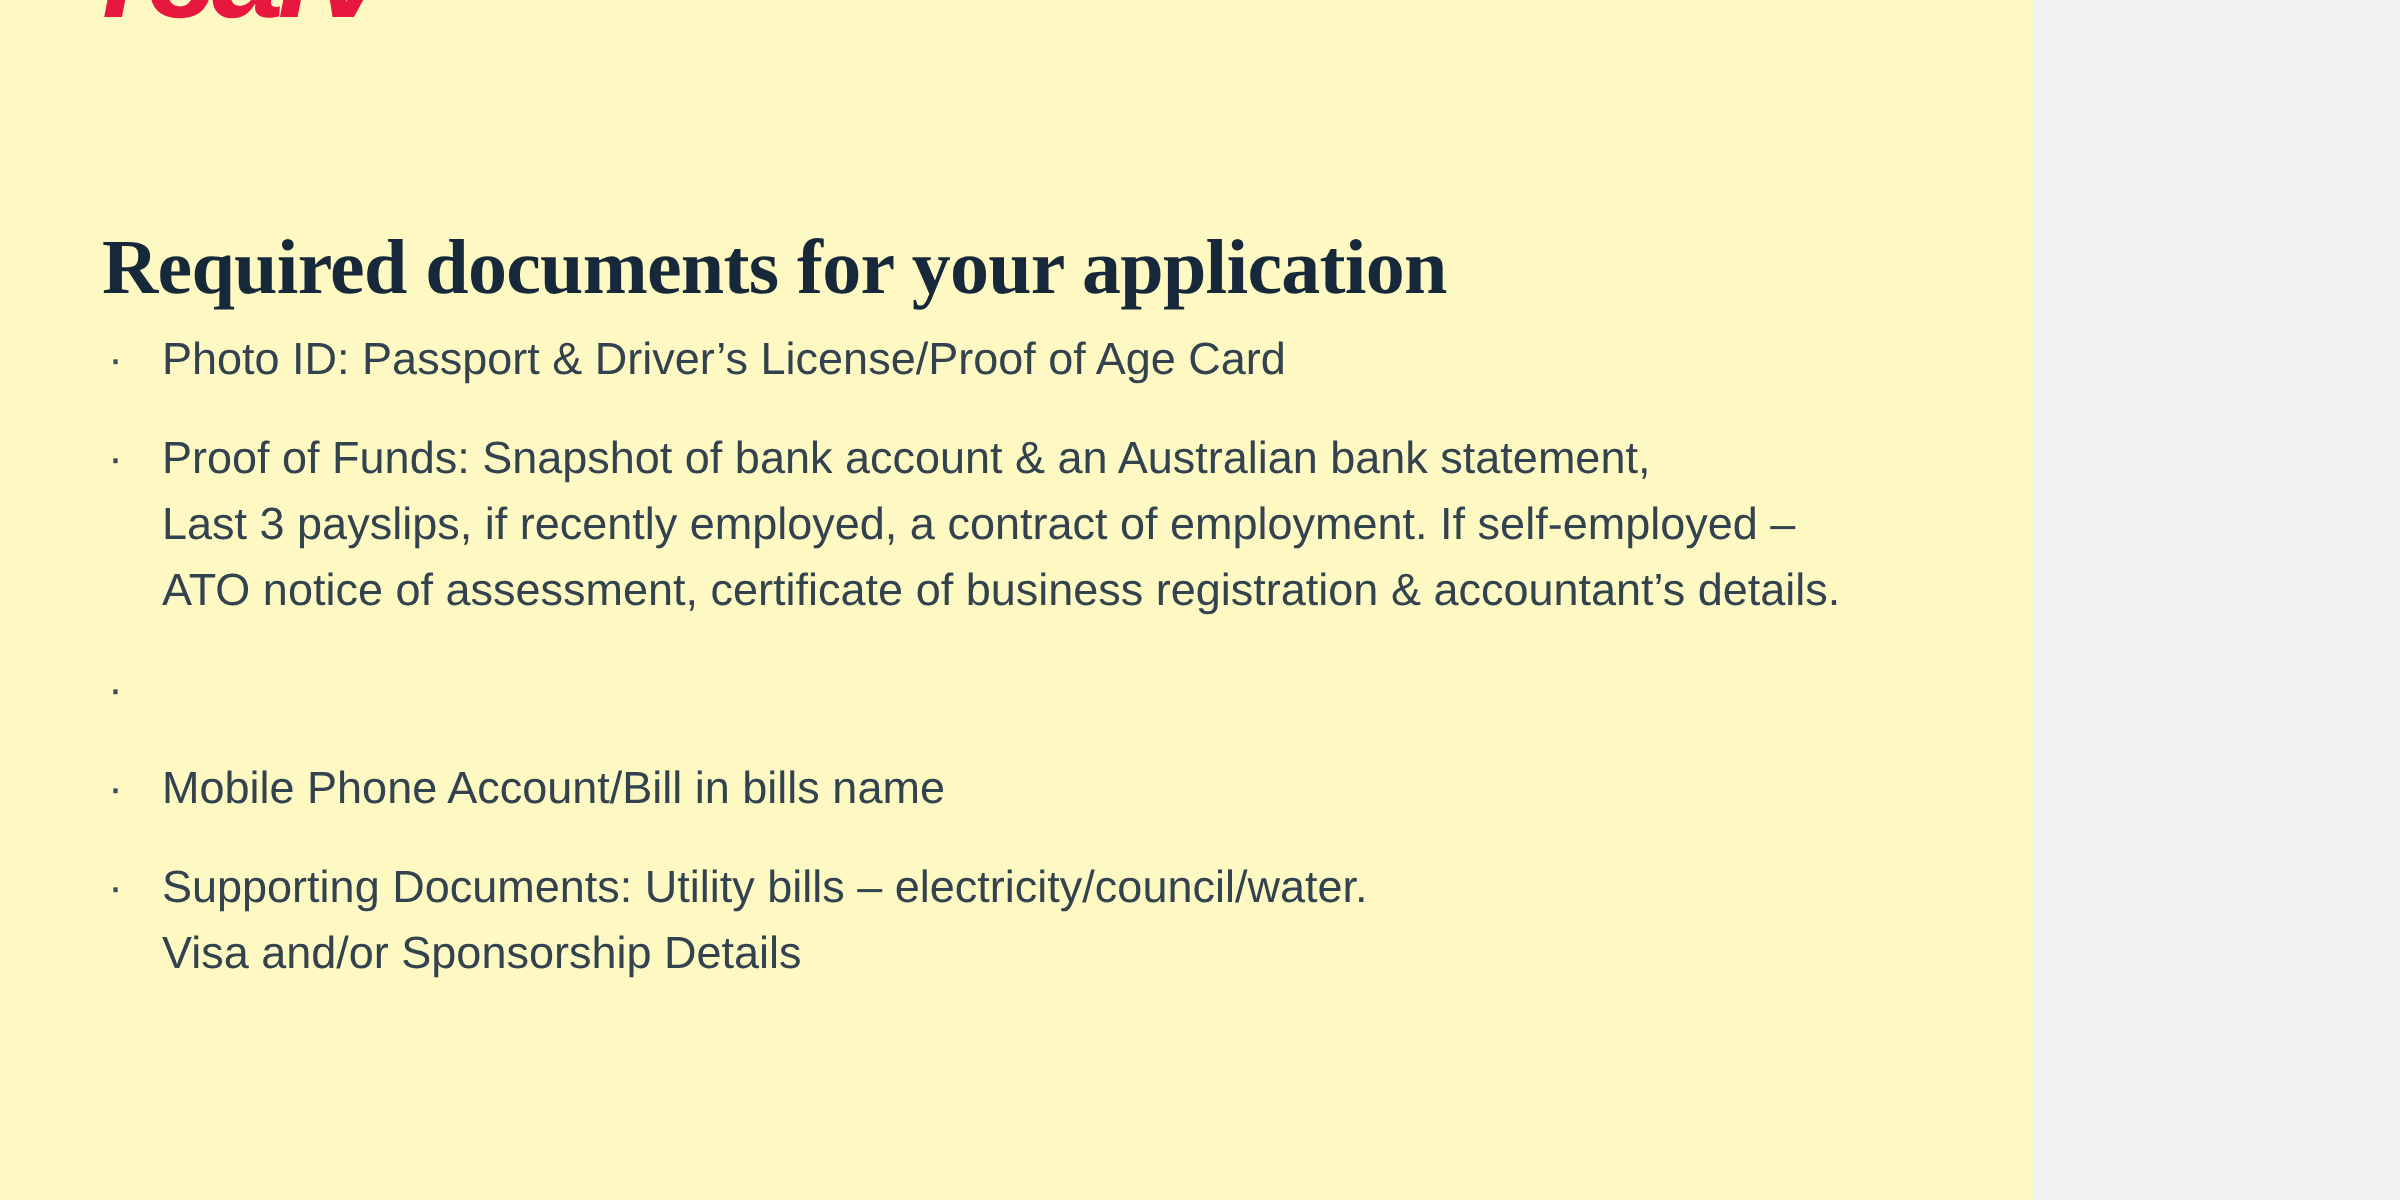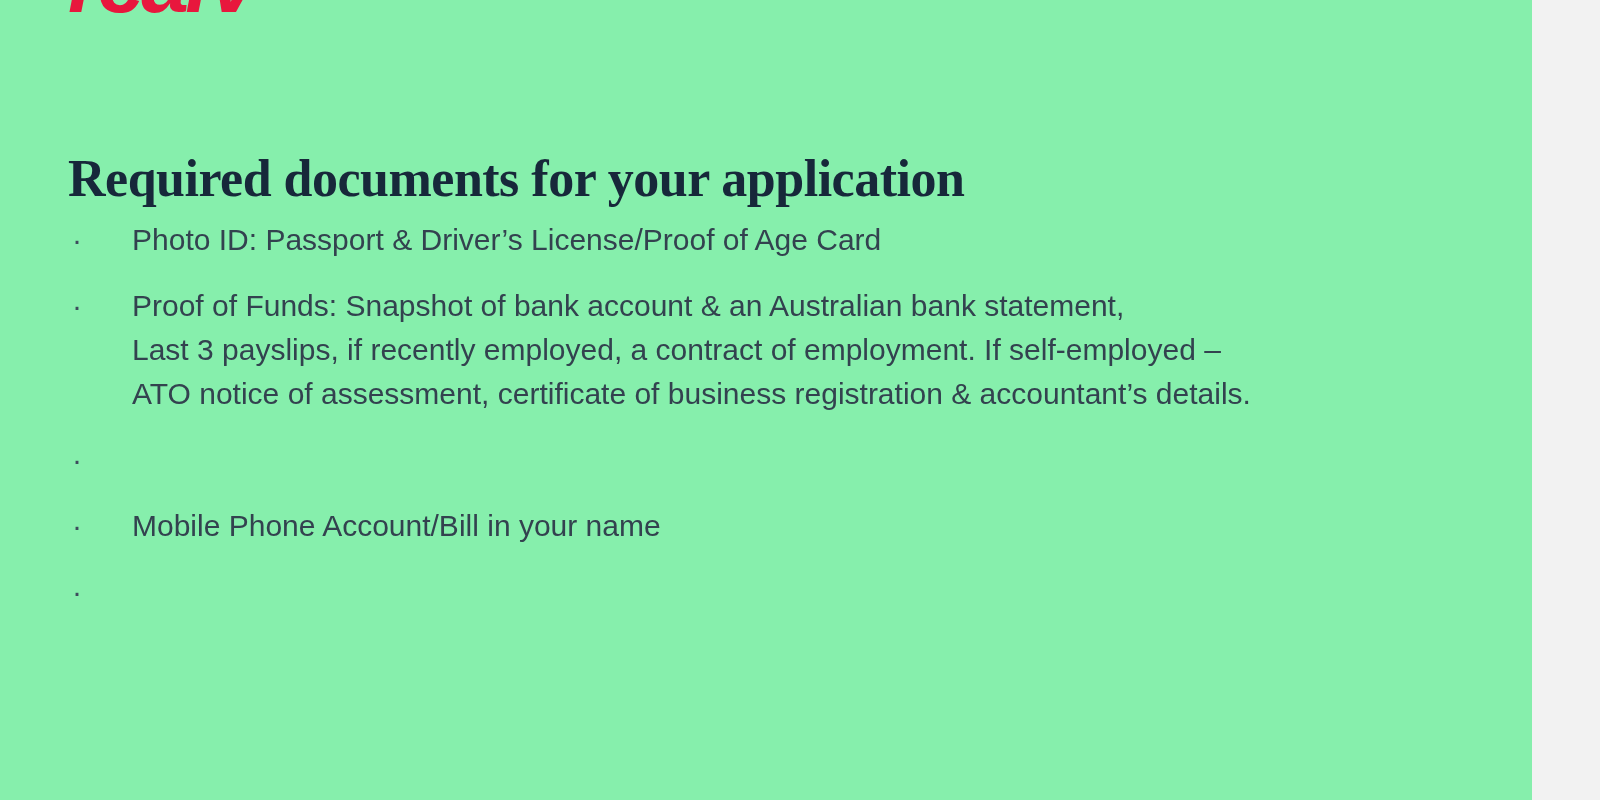--- a/index.html
+++ b/index.html
@@ -10,23 +10,23 @@
     width: 1600px;
     height: 800px;
     background: #f2f2f2;
     font-family: "Liberation Sans", sans-serif;
     overflow: hidden;
     position: relative;
   }
 
   .slide {
     position: relative;
-    width: 1532px;
+    width: 1356px;
     height: 800px;
-    background: #86efac;
+    background: #fef9c3;
     box-sizing: border-box;
   }
 
   
   .logo-wrap {
     position: absolute;
     top: -58px;
     left: 68px;
     height: 80px;
     overflow: hidden;
@@ -80,21 +80,20 @@
     box-sizing: border-box;
   }
 
   .bullet-text {
     font-family: "Liberation Sans", sans-serif;
     font-size: 30px;
     line-height: 44px;
     color: #33424f;
     white-space: pre-line;
     max-width: 1420px;
-    margin-left: 24px;
   }
 </style>
 </head>
 <body>
 
 <div class="slide">
 
   <div class="logo-wrap">
     <span class="logo-text">realV</span>
   </div>
@@ -114,21 +113,23 @@
 Last 3 payslips, if recently employed, a contract of employment.  If self-employed –
 ATO notice of assessment, certificate of business registration &amp; accountant’s details.</span>
     </div>
 
     <div class="bullet">
       <span class="bullet-marker">·</span>
     </div>
 
     <div class="bullet">
       <span class="bullet-marker">·</span>
-      <span class="bullet-text">Mobile Phone Account/Bill in your name</span>
+      <span class="bullet-text">Mobile Phone Account/Bill in bills name</span>
     </div>
 
     <div class="bullet">
       <span class="bullet-marker">·</span>
+      <span class="bullet-text">Supporting Documents: Utility bills – electricity/council/water.
+Visa and/or Sponsorship Details</span>
     </div>
 
   </div>
 </div>
 
 </body></html>

